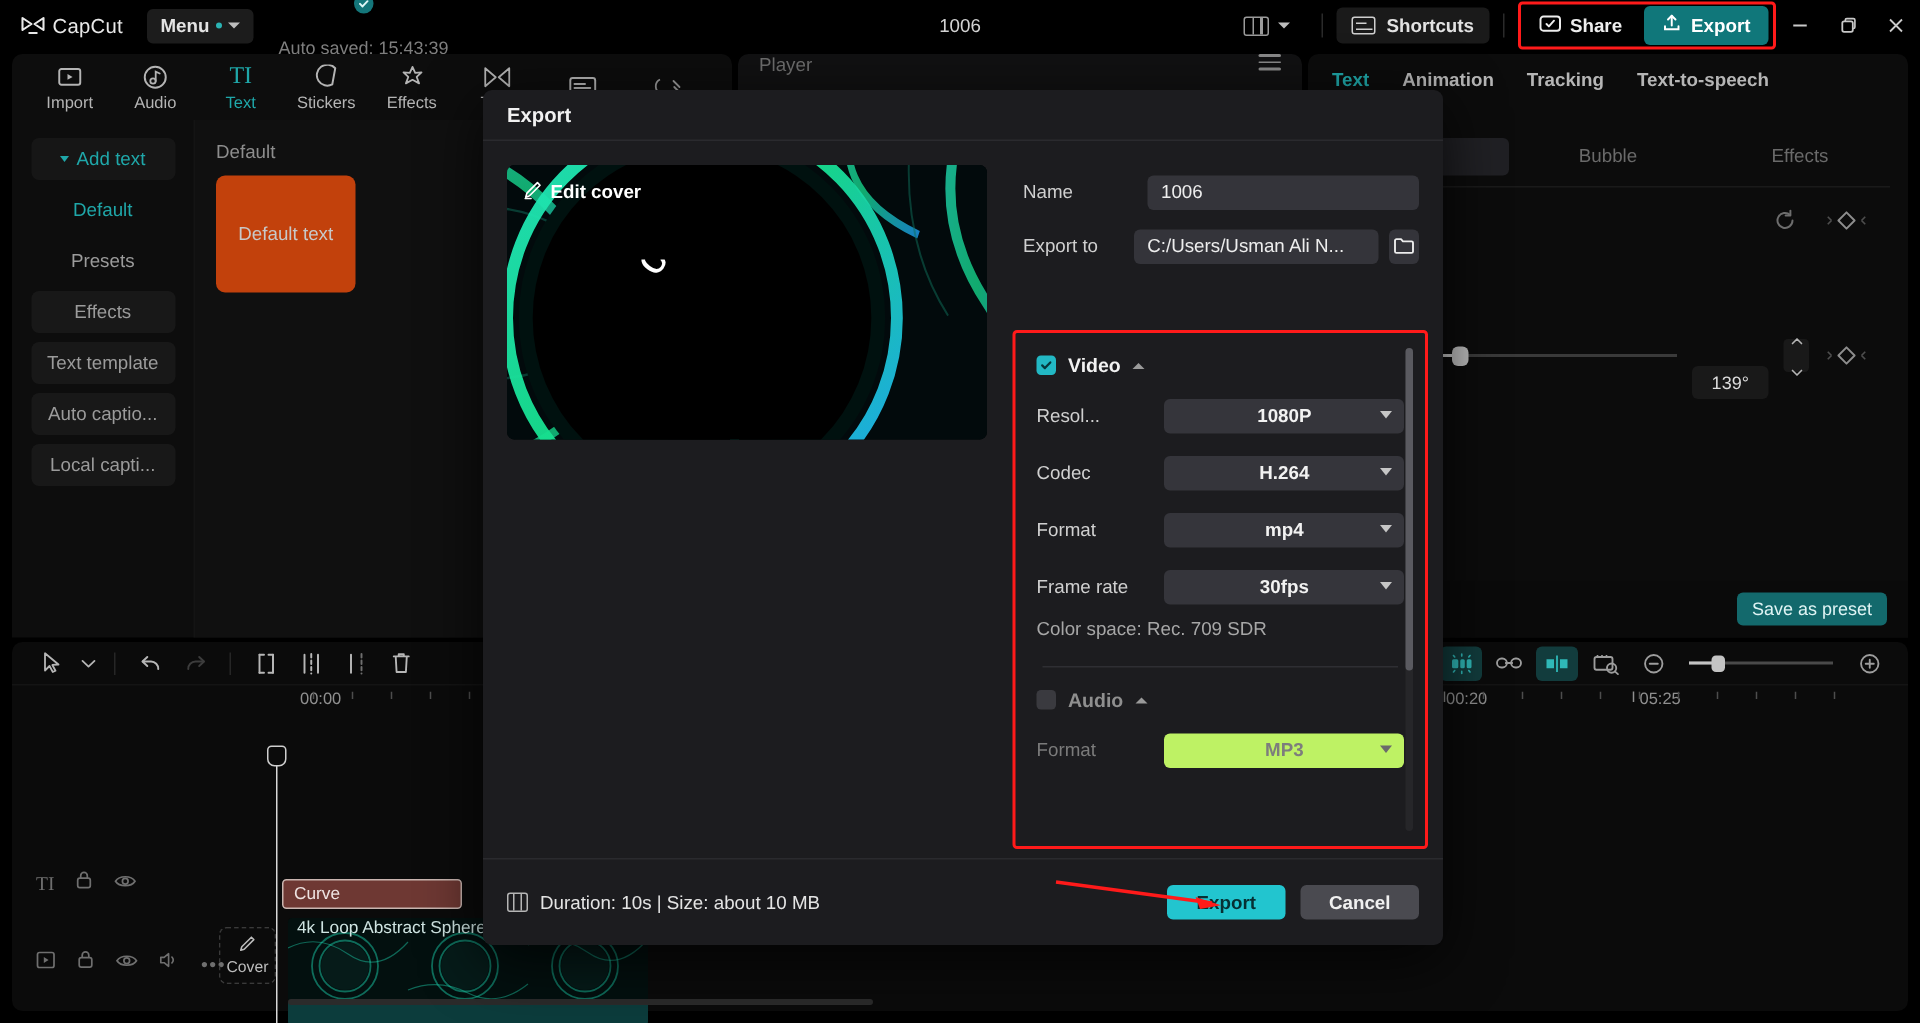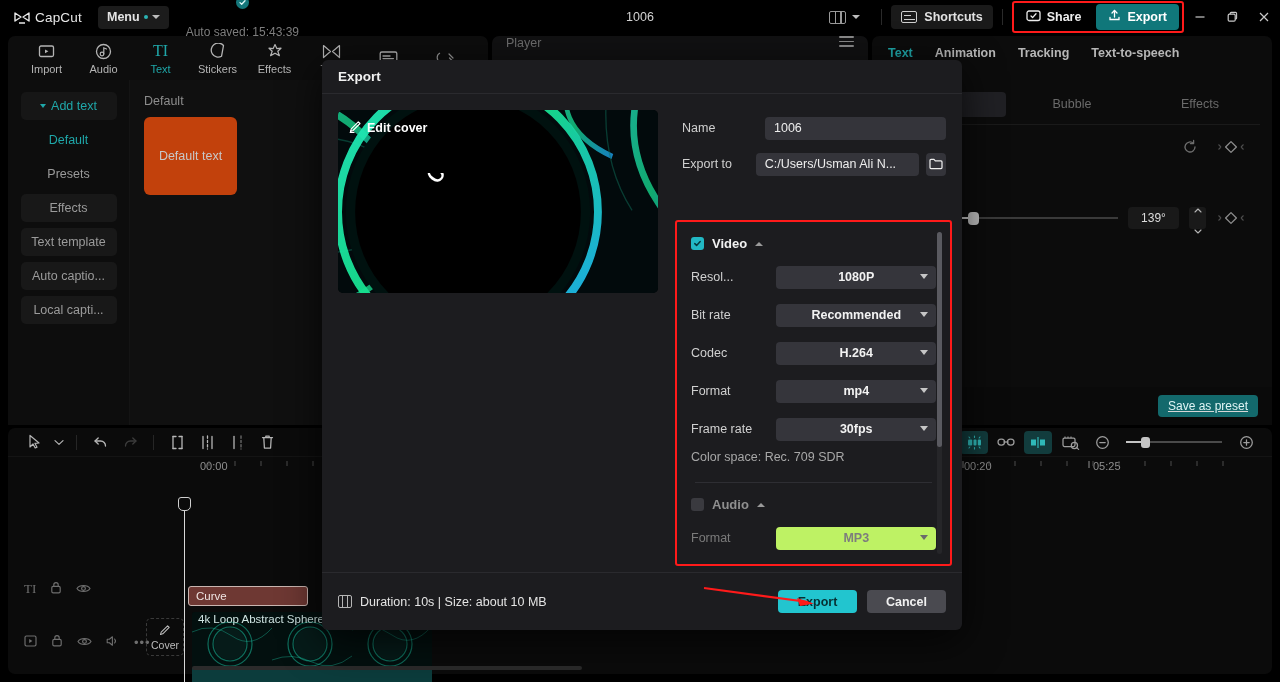--- a/index.html
+++ b/index.html
@@ -90,23 +90,23 @@
   .rsub-chip { flex: 1; height: 25px; border-radius: 4px; display: flex; align-items: center; justify-content: center; font-size: 12.5px; color: #6a6a6a; }
   .rsub-chip.active { background: #202024; color: #a5a5a5; }
   .rdivider { height: 1px; background: #1a1a1a; margin: 4px 12px 0 12px; }
   .rrow-icons { display: flex; align-items: center; justify-content: flex-end; gap: 18px; padding: 14px 26px 0 0; }
   .ico-btn { color: #6d6d6d; display: flex; align-items: center; }
   .slider-row { display: flex; align-items: center; gap: 10px; padding: 52px 26px 0 8px; }
   .slider-track { flex: 1; height: 2px; background: #3a3a3a; position: relative; }
   .slider-tick { position: absolute; left: 42px; top: -4px; width: 2px; height: 10px; background: #c6c6c6; }
   .slider-fill { position: absolute; left: 43px; width: 47px; top: 0; height: 2px; background: #c6c6c6; }
   .slider-knob { position: absolute; left: 88px; top: -5px; width: 11px; height: 13px; border-radius: 4px; background: #bdbdbd; }
-  .val-box { width: 51px; height: 22px; border-radius: 4px; background: #191919; display: flex; align-items: center; justify-content: center; font-size: 12px; color: #dcdcdc; }
+  .val-box { width: 51px; height: 22px; border-radius: 4px; background: #191919; display: flex; align-items: center; justify-content: center; font-size: 12px; color: #dcdcdc; margin-top: 37px; }
   .spin { width: 17px; height: 22px; border-radius: 3px; background: #191919; display: flex; flex-direction: column; align-items: center; justify-content: center; gap: 3px; }
-  .rfooter { position: absolute; left: 0; right: 0; bottom: 0; height: 38px; background: #0a0a0a; display: flex; align-items: center; justify-content: flex-end; padding-right: 14px; text-decoration: underline; }
+  .rfooter { position: absolute; left: 0; right: 0; bottom: 0; height: 38px; background: #0a0a0a; display: flex; align-items: center; justify-content: flex-end; padding-right: 14px; }
   .preset-btn { height: 22px; padding: 0 10px; border-radius: 4px; background: #13696c; font-size: 12px; color: #dff4f4; display: flex; align-items: center; }
 
   
   .timeline { position: absolute; left: 8px; top: 428px; width: 1264px; height: 246px; background: #0b0b0b; border-radius: 7px; }
   .tl-toolbar { height: 28px; display: flex; align-items: center; padding: 0 12px; gap: 0; }
   .tlt-ico { width: 30px; height: 26px; display: flex; align-items: center; justify-content: center; color: #b6b6b6; }
   .tlt-sep { width: 1px; height: 15px; background: #262626; margin: 0 8px; }
   .tl-toolbar-right { margin-left: auto; display: flex; align-items: center; gap: 4px; }
   .tlr-ico { width: 28px; height: 23px; border-radius: 4px; display: flex; align-items: center; justify-content: center; color: #9d9d9d; }
   .tlr-ico.on { background: #123c3d; color: #2fb8b8; }
@@ -711,27 +711,20 @@
           </div>
 
           <div class="srow">
             <span class="slabel">Resol...</span>
             <span class="sselect">
               <span>1080P</span>
               <span class="chv"></span>
             </span>
           </div>
           <div class="srow">
-            <span class="slabel">Bit rate</span>
-            <span class="sselect">
-              <span>Recommended</span>
-              <span class="chv"></span>
-            </span>
-          </div>
-          <div class="srow">
             <span class="slabel">Codec</span>
             <span class="sselect">
               <span>H.264</span>
               <span class="chv"></span>
             </span>
           </div>
           <div class="srow">
             <span class="slabel">Format</span>
             <span class="sselect">
               <span>mp4</span>

